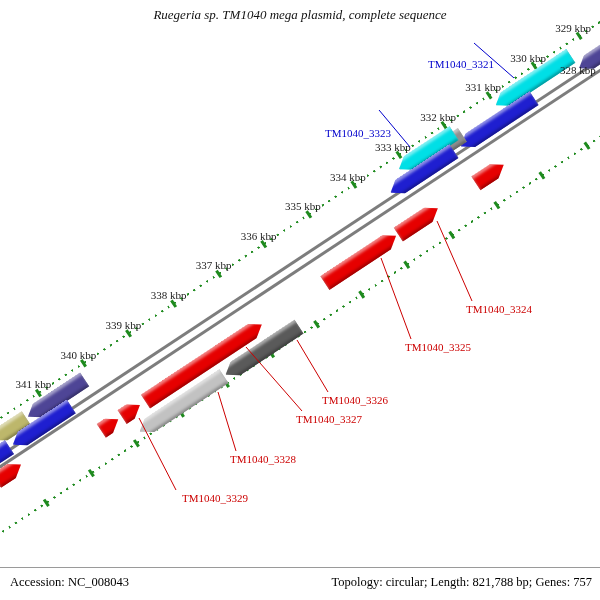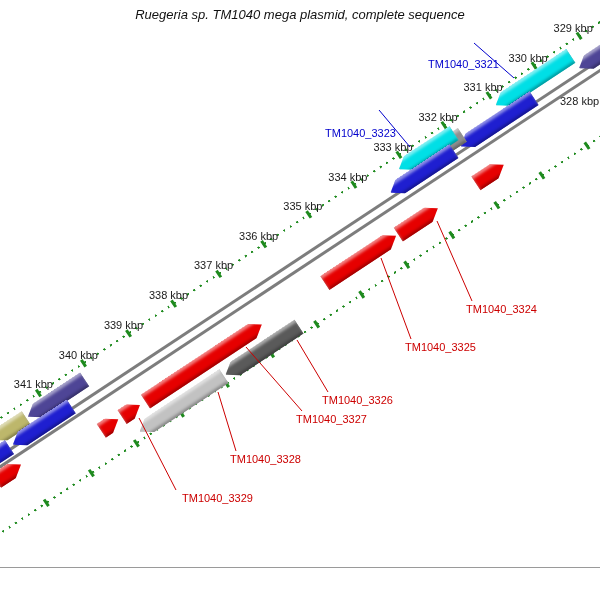--- a/index.html
+++ b/index.html
@@ -1,37 +1,37 @@
 <!DOCTYPE html>
 <html><head>
 <meta charset="utf-8">
 <style>
   html,body{margin:0;padding:0;background:#fff;}
   #screen{position:relative;width:600px;height:600px;background:#ffffff;overflow:hidden;
-          font-family:Liberation Sans, sans-serif;color:#000;}
+          font-family:Liberation Serif, serif;color:#000;}
   #map-title{position:absolute;top:7px;left:0;width:100%;text-align:center;
              font-size:13px;font-style:italic;color:#111;}
   
   #track{position:absolute;left:-181px;top:114px;width:960px;height:300px;
          transform:rotate(-33.45deg);}
   .band{position:absolute;left:0;top:144px;width:960px;height:6px;
         border-top:3px solid #7d7d7d;border-bottom:3px solid #7d7d7d;}
   .dots{position:absolute;left:0;width:960px;height:2px;
         background:repeating-linear-gradient(90deg,#1e8a1e 0,#1e8a1e 2px,transparent 2px,transparent 7.7px);}
   .dots.up{top:113px;} .dots.down{top:209px;}
   .tickmark{position:absolute;width:3px;height:8px;background:#1e8a1e;}
   .tick-label{position:absolute;width:48px;top:98px;text-align:center;font-size:11px;color:#1a1a1a;
               transform:rotate(33.45deg);white-space:nowrap;}
   .gene{position:absolute;height:17px;
         box-shadow:inset 0 3px 3px rgba(255,255,255,.5), inset 0 -3px 3px rgba(0,0,0,.3);}
   .gl{clip-path:polygon(0 50%,12px 0,100% 0,100% 100%,12px 100%);}
   .gr{clip-path:polygon(0 0,calc(100% - 12px) 0,100% 50%,calc(100% - 12px) 100%,0 100%);}
   .gene-label{position:absolute;font-size:11px;white-space:nowrap;cursor:pointer;}
   .gene-label.blue{color:#0000cc;margin-top:30px;} .gene-label.red{color:#cc0000;}
-  #edge-kbp{position:absolute;left:560px;top:95px;font-size:11px;color:#1a1a1a;}
+  #edge-kbp{position:absolute;left:560px;top:64px;font-size:11px;color:#1a1a1a;}
   #leaders{position:absolute;left:0;top:0;pointer-events:none;}
   #leaders line.b{stroke:#0000cc;stroke-width:1;}
   #leaders line.r{stroke:#cc0000;stroke-width:1;}
   #statusbar{position:absolute;left:0;top:567px;width:600px;height:33px;
              border-top:1px solid #9a9a9a;background:#fff;}
   #acc{position:absolute;left:10px;top:7px;font-size:12.5px;}
   #summary{position:absolute;right:8px;top:7px;font-size:12.5px;}
 </style>
 </head>
 <body>
@@ -126,15 +126,17 @@
   <div class="gene-label red" style="left:466px;top:303px;text-align:center;">TM1040_3324</div>
   <div class="gene-label red" style="left:405px;top:341px;">TM1040_3325</div>
   <div class="gene-label red" style="left:322px;top:394px;">TM1040_3326</div>
   <div class="gene-label red" style="left:296px;top:413px;">TM1040_3327</div>
   <div class="gene-label red" style="left:230px;top:453px;">TM1040_3328</div>
   <div class="gene-label red" style="left:170px;top:492px;margin-left:12px;">TM1040_3329</div>
 
   <div id="edge-kbp">328 kbp</div>
 
   <div id="statusbar">
+    <div id="acc">Accession: NC_008043</div>
+    <div id="summary">Topology: circular; Length: 821,788 bp; Genes: 757</div>
   </div>
 
 </div>
 
 </body></html>

